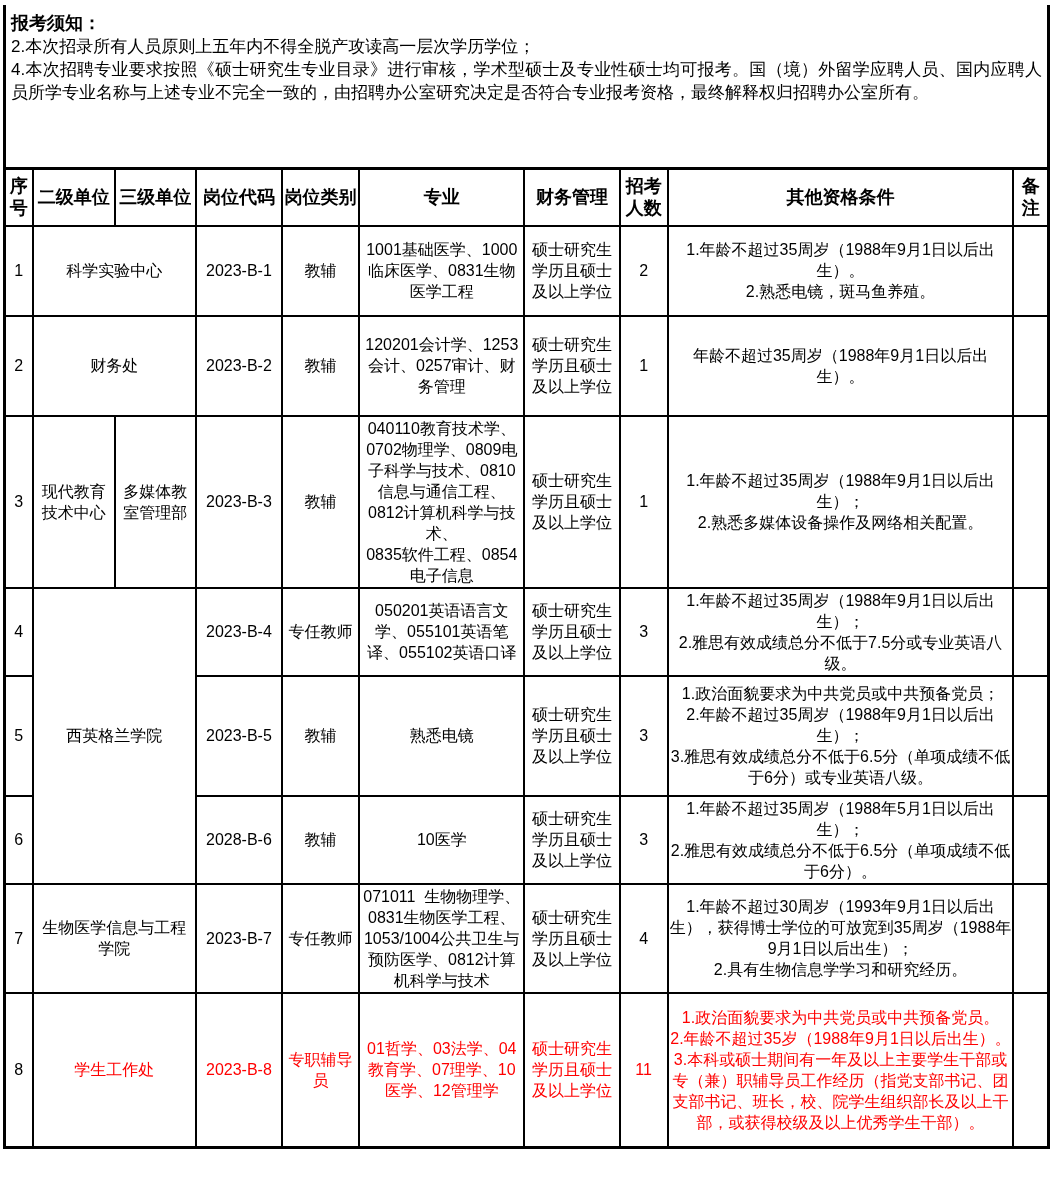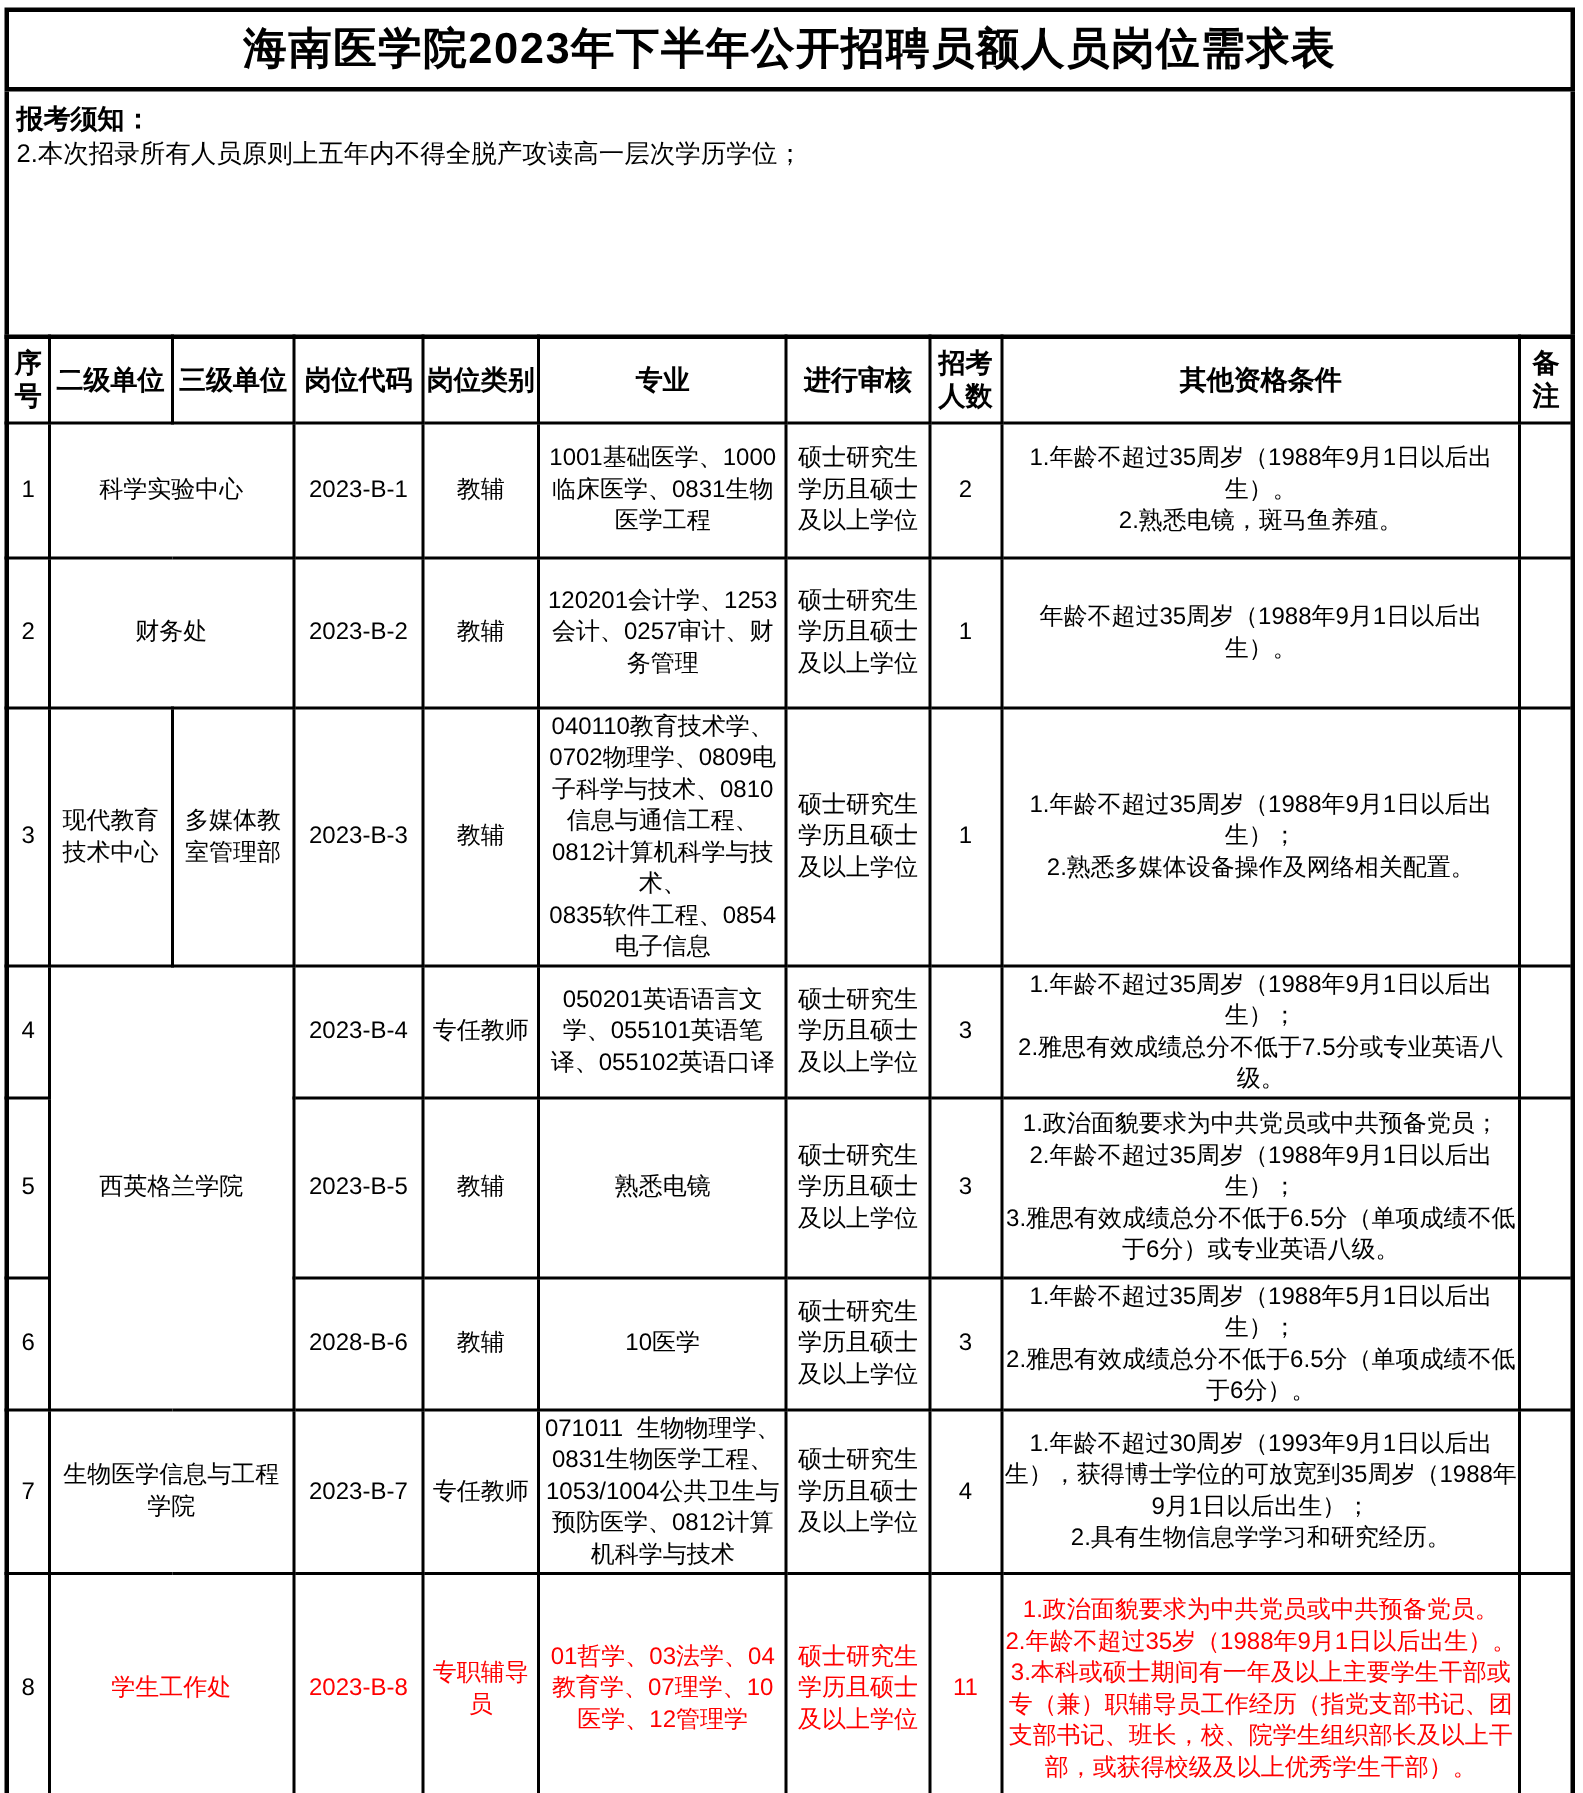--- a/index.html
+++ b/index.html
@@ -53,25 +53,25 @@
     white-space: pre-wrap;
   }
   td.pre { white-space: pre-wrap; }
   .red { color: #ff0000; }
 </style>
 </head>
 <body>
 
 <div class="doc">
 
-  <div class="title-box">海南医学院2023年下半年公开招聘员额人员岗位需求表</div>
 
   <div class="notes-box">
     <div class="notes-heading">报考须知：</div>
     <div class="note-item">2.本次招录所有人员原则上五年内不得全脱产攻读高一层次学历学位；</div>
+    <div class="note-item">4.本次招聘专业要求按照《硕士研究生专业目录》进行审核，学术型硕士及专业性硕士均可报考。国（境）外留学应聘人员、国内应聘人员所学专业名称与上述专业不完全一致的，由招聘办公室研究决定是否符合专业报考资格，最终解释权归招聘办公室所有。</div>
   </div>
 
   <table class="grid">
     <colgroup>
       <col style="width:28px">
         <col style="width:82px">
         <col style="width:81px">
       <col style="width:86px">
         <col style="width:77px">
         <col style="width:165px">
@@ -81,21 +81,21 @@
       <col style="width:35px">
     </colgroup>
     <thead>
       <tr style="height:57px">
         <th class="pre">序号</th>
         <th>二级单位</th>
         <th>三级单位</th>
         <th>岗位代码</th>
         <th>岗位类别</th>
         <th>专业</th>
-        <th>进行审核</th>
+        <th>财务管理</th>
         <th class="pre">招考
 人数</th>
         <th>其他资格条件</th>
         <th>备注</th>
       </tr>
     </thead>
     <tbody>
       <tr style="height:90px">
         <td>1</td>
         <td colspan="2">科学实验中心</td>

